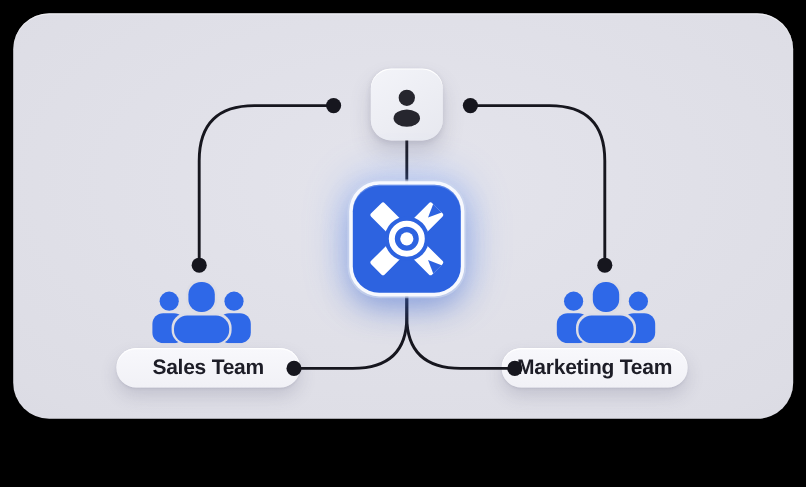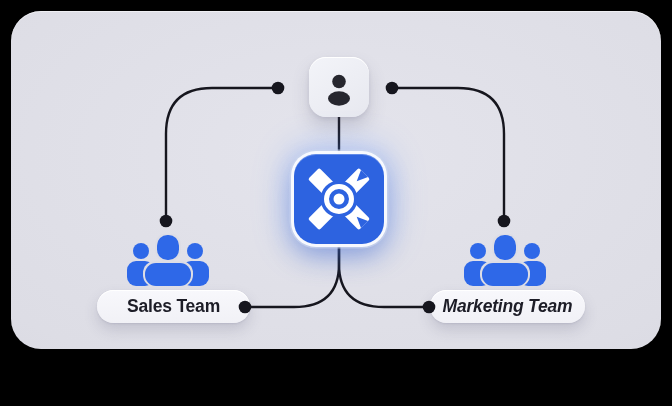--- a/index.html
+++ b/index.html
@@ -8,21 +8,21 @@
   .panel{position:absolute;left:11px;top:11px;right:11px;bottom:13px;border-radius:30px;
          background:radial-gradient(120% 130% at 50% 42%, #e4e4ec 0%, #dddde5 55%, #d1d1db 100%);
          box-shadow:inset 0 1px 0 rgba(255,255,255,.5);}
   svg.connectors{position:absolute;left:0;top:0;width:672px;height:406px;pointer-events:none;z-index:3;}
   .pill{position:absolute;top:290px;height:33px;border-radius:17px;z-index:2;
         background:linear-gradient(180deg,#f8f8fc,#f1f1f6);
         box-shadow:0 7px 14px rgba(70,70,105,.18), 0 1px 2px rgba(70,70,105,.12), inset 0 1px 0 #fff;
         display:flex;align-items:center;justify-content:center;}
   .pill span{font-weight:700;font-size:17.5px;letter-spacing:-.2px;color:#1d1d27;white-space:nowrap;}
   .pill-sales{left:97px;width:153px;}
-  .pill-marketing{left:430px;width:155px;font-style:italic;}
+  .pill-marketing{left:418px;width:155px;}
   .user-card{position:absolute;left:309px;top:57px;width:60px;height:60px;border-radius:17px;z-index:4;
         background:linear-gradient(145deg,#f3f4f9,#e7e8ef);
         box-shadow:0 10px 18px rgba(80,80,110,.20), 0 2px 4px rgba(80,80,110,.12), inset 0 1px 0 #fff;
         display:flex;align-items:center;justify-content:center;}
   .app-icon{position:absolute;left:294px;top:154px;width:90px;height:90px;border-radius:22px;z-index:4;
         background:#2d63e0;
         box-shadow:0 0 0 3px rgba(250,251,255,.95), 0 0 0 4.5px rgba(205,215,238,.65),
                    0 12px 26px rgba(45,80,180,.35), 0 0 32px 8px rgba(100,150,255,.40),
                    inset 0 1px 0 rgba(255,255,255,.25);}
   .group-icon{position:absolute;top:234px;width:92px;height:52px;z-index:4;}

